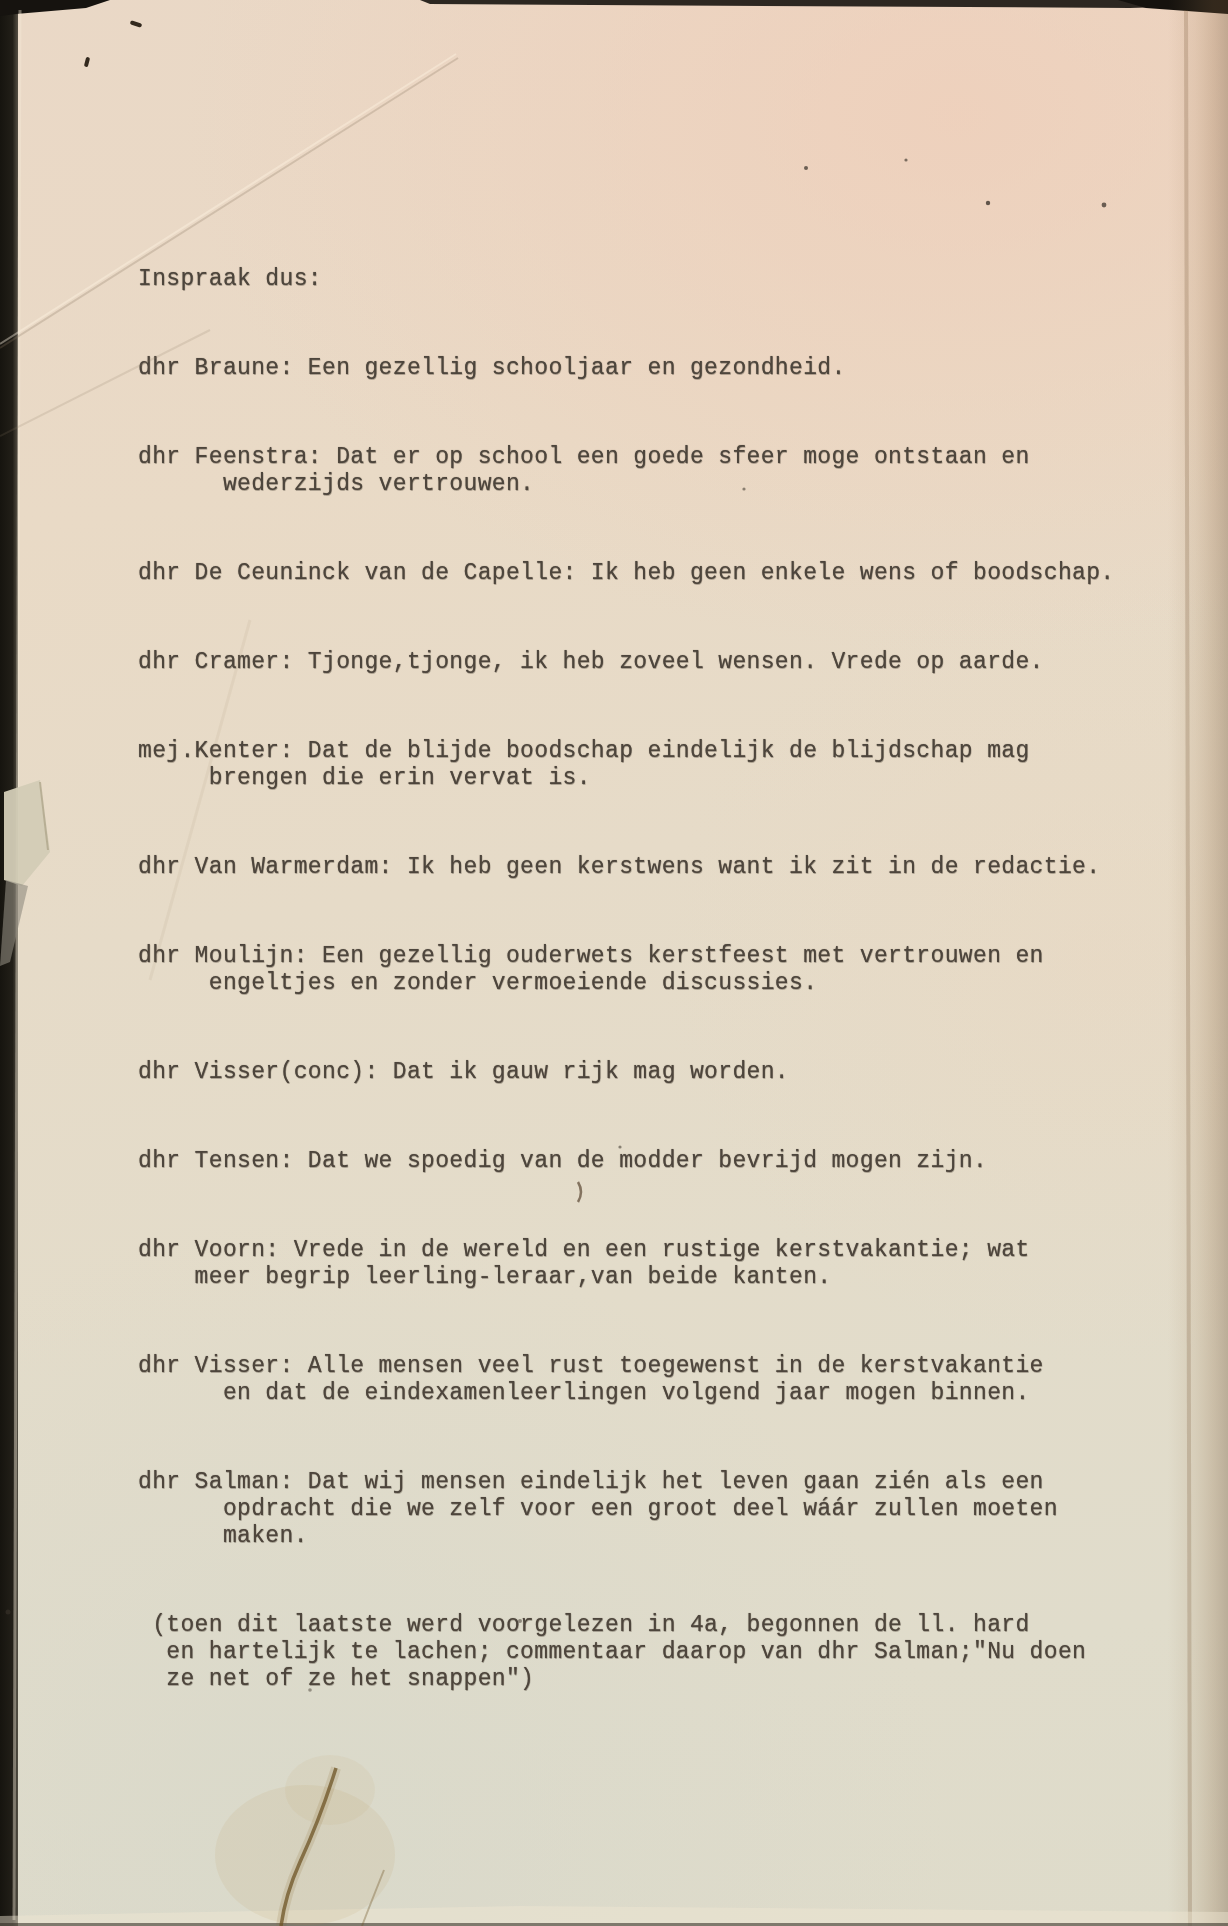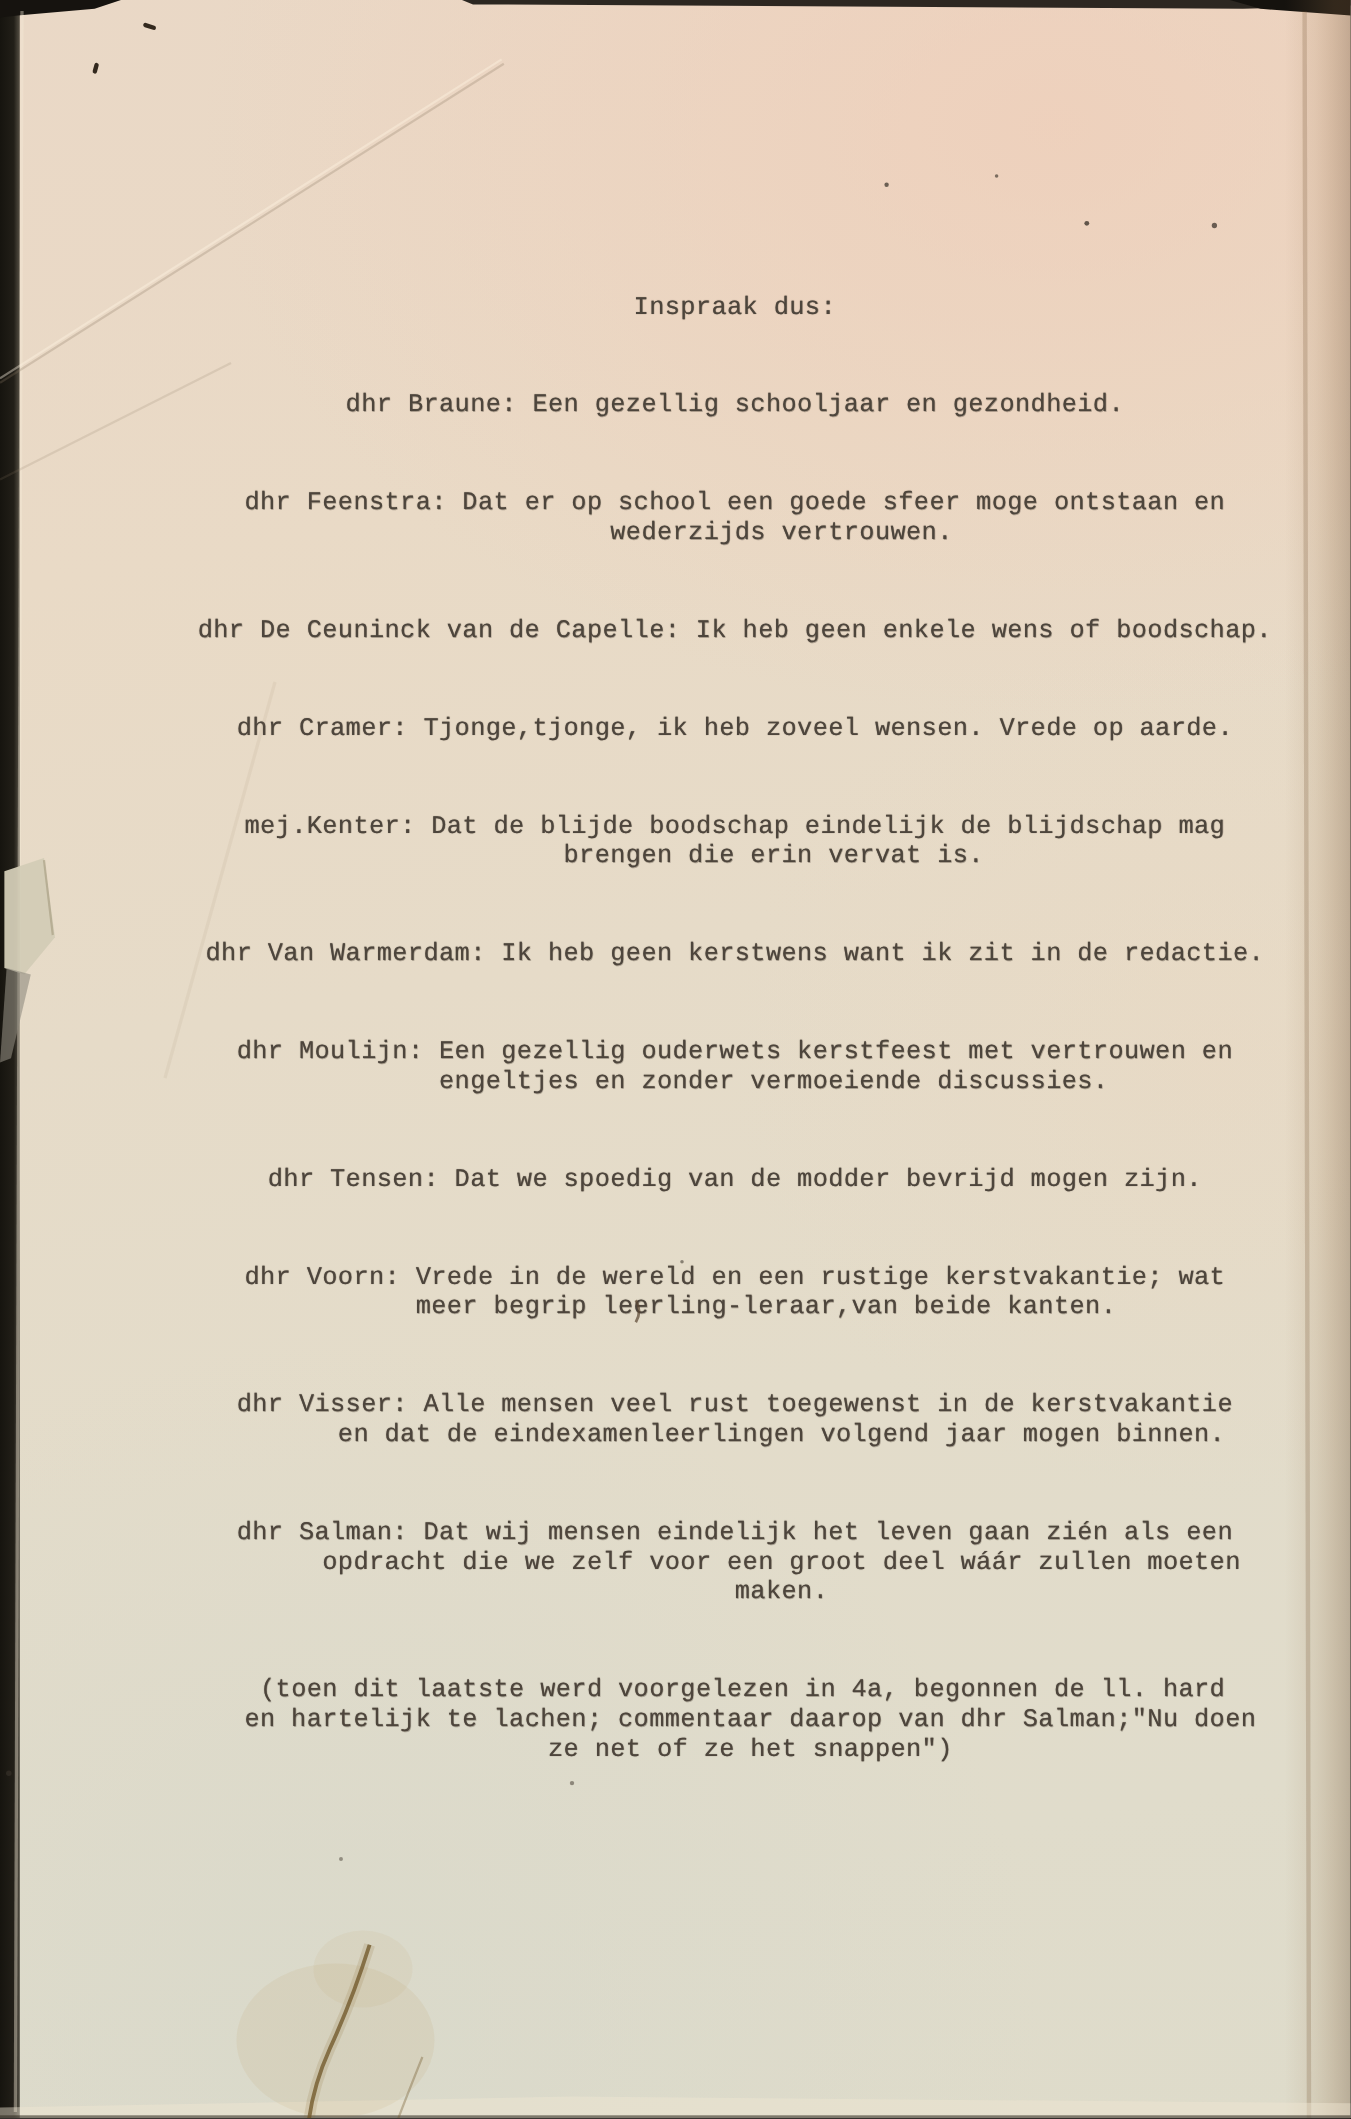--- a/index.html
+++ b/index.html
@@ -1,20 +1,19 @@
 <!DOCTYPE html>
 <html><head>
 <meta charset="utf-8">
 <style>
   html,body { margin:0; padding:0; background:#0c0b09; }
   .photo {
     position:relative; width:1228px; height:1926px;
     background:#12100d; overflow:hidden;
     font-family:"Liberation Mono","DejaVu Sans Mono",monospace;
-    text-align:center;
   }
   .paper {
     position:absolute; left:0; top:0; width:1228px; height:1926px;
     background:
       radial-gradient(90% 40% at 78% 6%, rgba(241,203,182,0.60), rgba(241,203,182,0) 70%),
       radial-gradient(70% 45% at 15% 2%, rgba(233,216,198,0.50), rgba(233,216,198,0) 60%),
       radial-gradient(80% 50% at 25% 96%, rgba(213,215,202,0.55), rgba(213,215,202,0) 65%),
       radial-gradient(60% 35% at 90% 50%, rgba(236,214,190,0.35), rgba(236,214,190,0) 60%),
       linear-gradient(170deg, #ead8c6 0%, #e9dac6 25%, #e6dbc8 45%, #e3dcca 65%, #e0dccb 85%, #dedbca 100%);
   }
@@ -37,20 +36,21 @@
       <p>dhr Braune: Een gezellig schooljaar en gezondheid.</p>
       <p>dhr Feenstra: Dat er op school een goede sfeer moge ontstaan en
       wederzijds vertrouwen.</p>
       <p>dhr De Ceuninck van de Capelle: Ik heb geen enkele wens of boodschap.</p>
       <p>dhr Cramer: Tjonge,tjonge, ik heb zoveel wensen. Vrede op aarde.</p>
       <p>mej.Kenter: Dat de blijde boodschap eindelijk de blijdschap mag
      brengen die erin vervat is.</p>
       <p>dhr Van Warmerdam: Ik heb geen kerstwens want ik zit in de redactie.</p>
       <p>dhr Moulijn: Een gezellig ouderwets kerstfeest met vertrouwen en
      engeltjes en zonder vermoeiende discussies.</p>
+      <p>dhr Visser(conc): Dat ik gauw rijk mag worden.</p>
       <p>dhr Tensen: Dat we spoedig van de modder bevrijd mogen zijn.</p>
       <p>dhr Voorn: Vrede in de wereld en een rustige kerstvakantie; wat
     meer begrip leerling-leraar,van beide kanten.</p>
       <p>dhr Visser: Alle mensen veel rust toegewenst in de kerstvakantie
       en dat de eindexamenleerlingen volgend jaar mogen binnen.</p>
       <p>dhr Salman: Dat wij mensen eindelijk het leven gaan zién als een
       opdracht die we zelf voor een groot deel wáár zullen moeten
       maken.</p>
       <p> (toen dit laatste werd voorgelezen in 4a, begonnen de ll. hard
   en hartelijk te lachen; commentaar daarop van dhr Salman;"Nu doen

